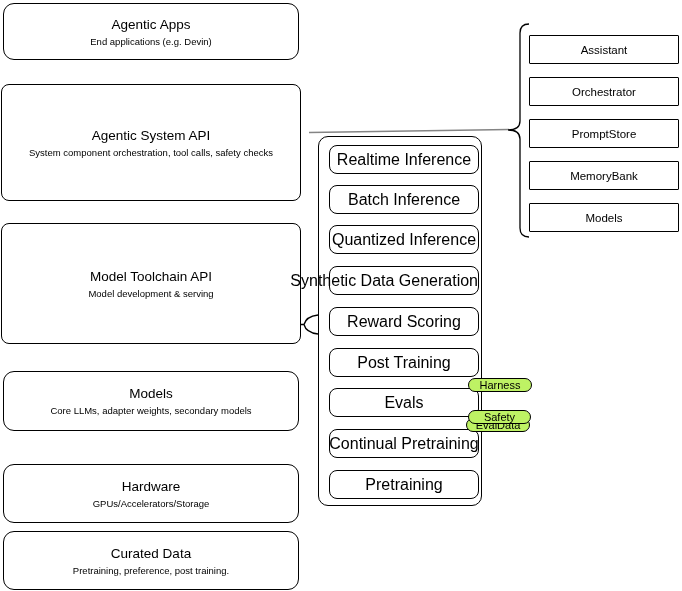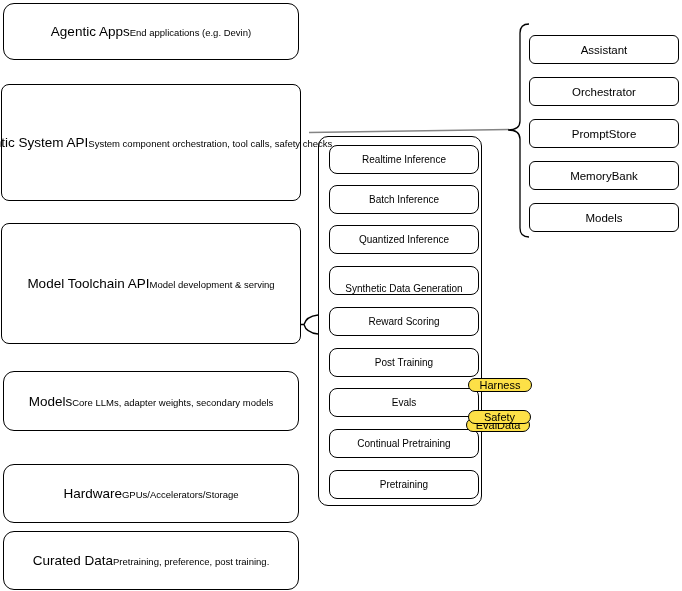--- a/index.html
+++ b/index.html
@@ -3,35 +3,35 @@
 <meta charset="utf-8">
 <style>
   html,body{margin:0;padding:0;background:#ffffff;}
   .canvas{
     position:relative;width:682px;height:591px;background:#ffffff;
     font-family:"Liberation Sans", sans-serif;color:#000;overflow:hidden;
   }
   .layer{position:absolute;left:0;top:0;width:682px;height:591px;}
   .box{
     position:absolute;background:#ffffff;border:1px solid #000;
-    display:flex;flex-direction:row;align-items:center;justify-content:center;
+    display:flex;flex-direction:column;align-items:center;justify-content:center;
     text-align:center;box-sizing:border-box;white-space:nowrap;
   }
   .left-box{left:3px;width:296px;border-radius:11px;}
   .left-box.big{left:1px;width:300px;border-radius:8px;}
   .box .title{font-size:13.5px;line-height:17px;}
   .box .subtitle{font-size:9.5px;line-height:12px;margin-top:3px;}
   .group-frame{
     position:absolute;left:318px;top:136px;width:164px;height:370px;
     border:1px solid #000;border-radius:10px;background:transparent;box-sizing:border-box;
   }
-  .mid-box{left:329px;width:150px;height:29px;border-radius:8px;font-size:10px;}
-  .right-box{left:529px;width:150px;height:29px;border-radius:6px;font-size:11.5px;text-align:right;}
+  .mid-box{left:329px;width:150px;height:29px;border-radius:8px;font-size:16px;}
+  .right-box{left:529px;width:150px;height:29px;border-radius:1px;font-size:11.5px;text-align:right;}
   .pill{
-    position:absolute;background:#fde047;border:1px solid #000;border-radius:7px;
+    position:absolute;background:#bef264;border:1px solid #000;border-radius:7px;
     display:flex;align-items:flex-start;justify-content:center;box-sizing:border-box;
     font-size:11px;height:14px;white-space:nowrap;
   }
   svg{display:block;}
 </style>
 </head>
 <body>
 
 <div class="canvas">
 

